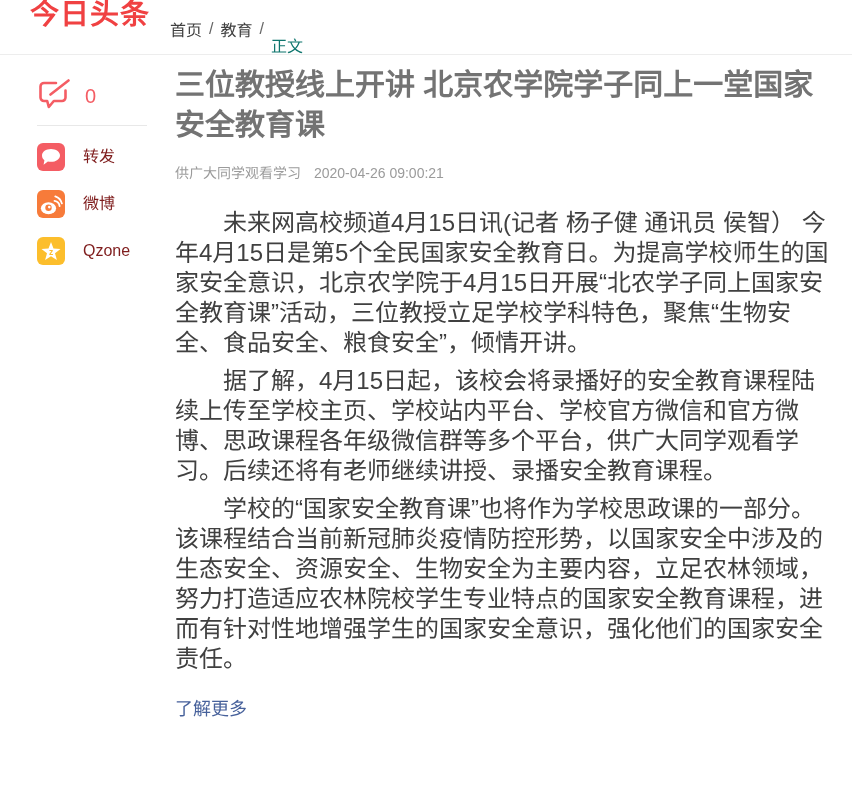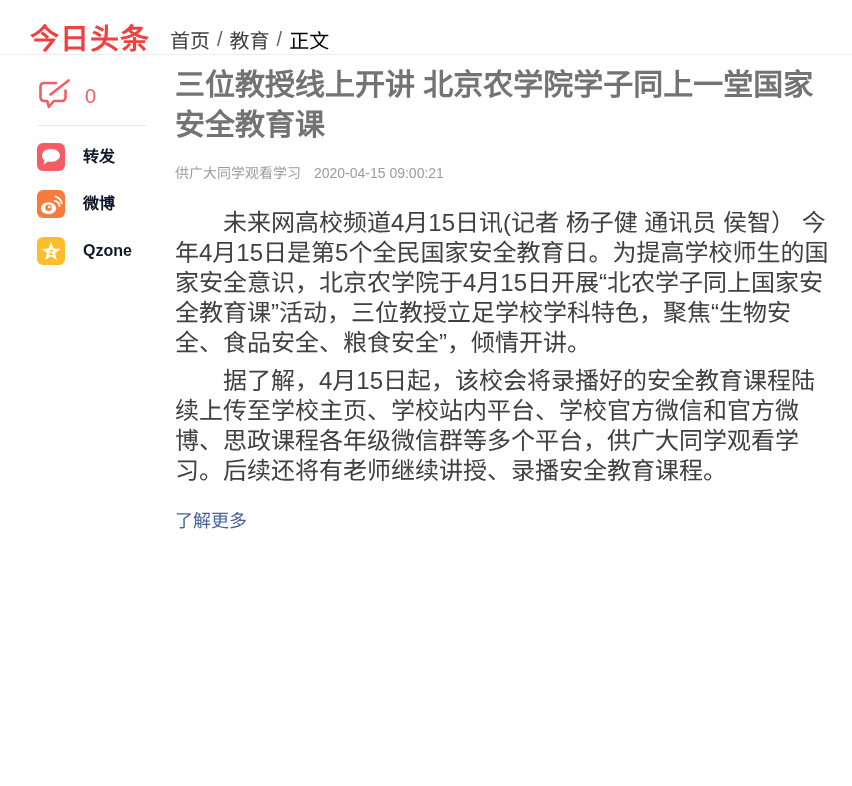--- a/index.html
+++ b/index.html
@@ -10,41 +10,41 @@
     font-family: "Liberation Sans", sans-serif;
     overflow: hidden;
     position: relative;
   }
 
   
   .site-header {
     height: 55px;
     border-bottom: 1px solid #ededed;
     display: flex;
-    align-items: flex-end;
+    align-items: flex-start;
   }
   .logo {
     margin-left: 30px;
     font-size: 29px;
     font-weight: 700;
     color: #f04142;
     letter-spacing: 1px;
     cursor: pointer;
     line-height: 1;
   }
   .breadcrumb {
     margin-left: 20px;
-    font-size: 20px;
+    font-size: 16px;
     color: #404040;
     display: flex;
     align-items: center;
   }
   .breadcrumb .crumb { cursor: pointer; }
   .breadcrumb .sep { margin: 0 7px; color: #666; }
-  .breadcrumb .current { color: #000000; cursor: default; }
+  .breadcrumb .current { color: #0f766e; cursor: default; margin-top: 33px; }
 
   
   .share-rail {
     position: absolute;
     left: 37px;
     top: 80px;
     width: 118px;
   }
   .comment-row {
     display: flex;
@@ -78,23 +78,22 @@
     align-items: center;
     justify-content: center;
     flex: 0 0 28px;
   }
   .share-icon.forward { background: #f45d64; }
   .share-icon.weibo   { background: #f77b3a; }
   .share-icon.qzone   { background: #fcbe2c; }
   .share-icon.wechat  { background: #57c33c; }
   .share-label {
     font-size: 16px;
-    color: #0f172a;
+    color: #7f1d1d;
     line-height: 1;
-    font-weight: bold;
   }
 
   
   .article {
     padding: 10px 22px 0 175px;
   }
   .article-title {
     margin: 0;
     font-size: 30px;
     line-height: 40px;
@@ -185,20 +184,21 @@
   </div>
 
 
 </aside>
 
 <main class="article">
   <h1 class="article-title">三位教授线上开讲 北京农学院学子同上一堂国家安全教育课</h1>
 
   <div class="byline">
     <span class="author">供广大同学观看学习</span>
-    <span class="publish-time">2020-04-15 09:00:21</span>
+    <span class="publish-time">2020-04-26 09:00:21</span>
   </div>
 
   <p class="first">未来网高校频道4月15日讯(记者 杨子健 通讯员 侯智） 今年4月15日是第5个全民国家安全教育日。为提高学校师生的国家安全意识，北京农学院于4月15日开展“北农学子同上国家安全教育课”活动，三位教授立足学校学科特色，聚焦“生物安全、食品安全、粮食安全”，倾情开讲。</p>
   <p>据了解，4月15日起，该校会将录播好的安全教育课程陆续上传至学校主页、学校站内平台、学校官方微信和官方微博、思政课程各年级微信群等多个平台，供广大同学观看学习。后续还将有老师继续讲授、录播安全教育课程。</p>
+  <p>学校的“国家安全教育课”也将作为学校思政课的一部分。该课程结合当前新冠肺炎疫情防控形势，以国家安全中涉及的生态安全、资源安全、生物安全为主要内容，立足农林领域，努力打造适应农林院校学生专业特点的国家安全教育课程，进而有针对性地增强学生的国家安全意识，强化他们的国家安全责任。</p>
 
   <a class="read-more">了解更多</a>
 </main>
 
 </body></html>

